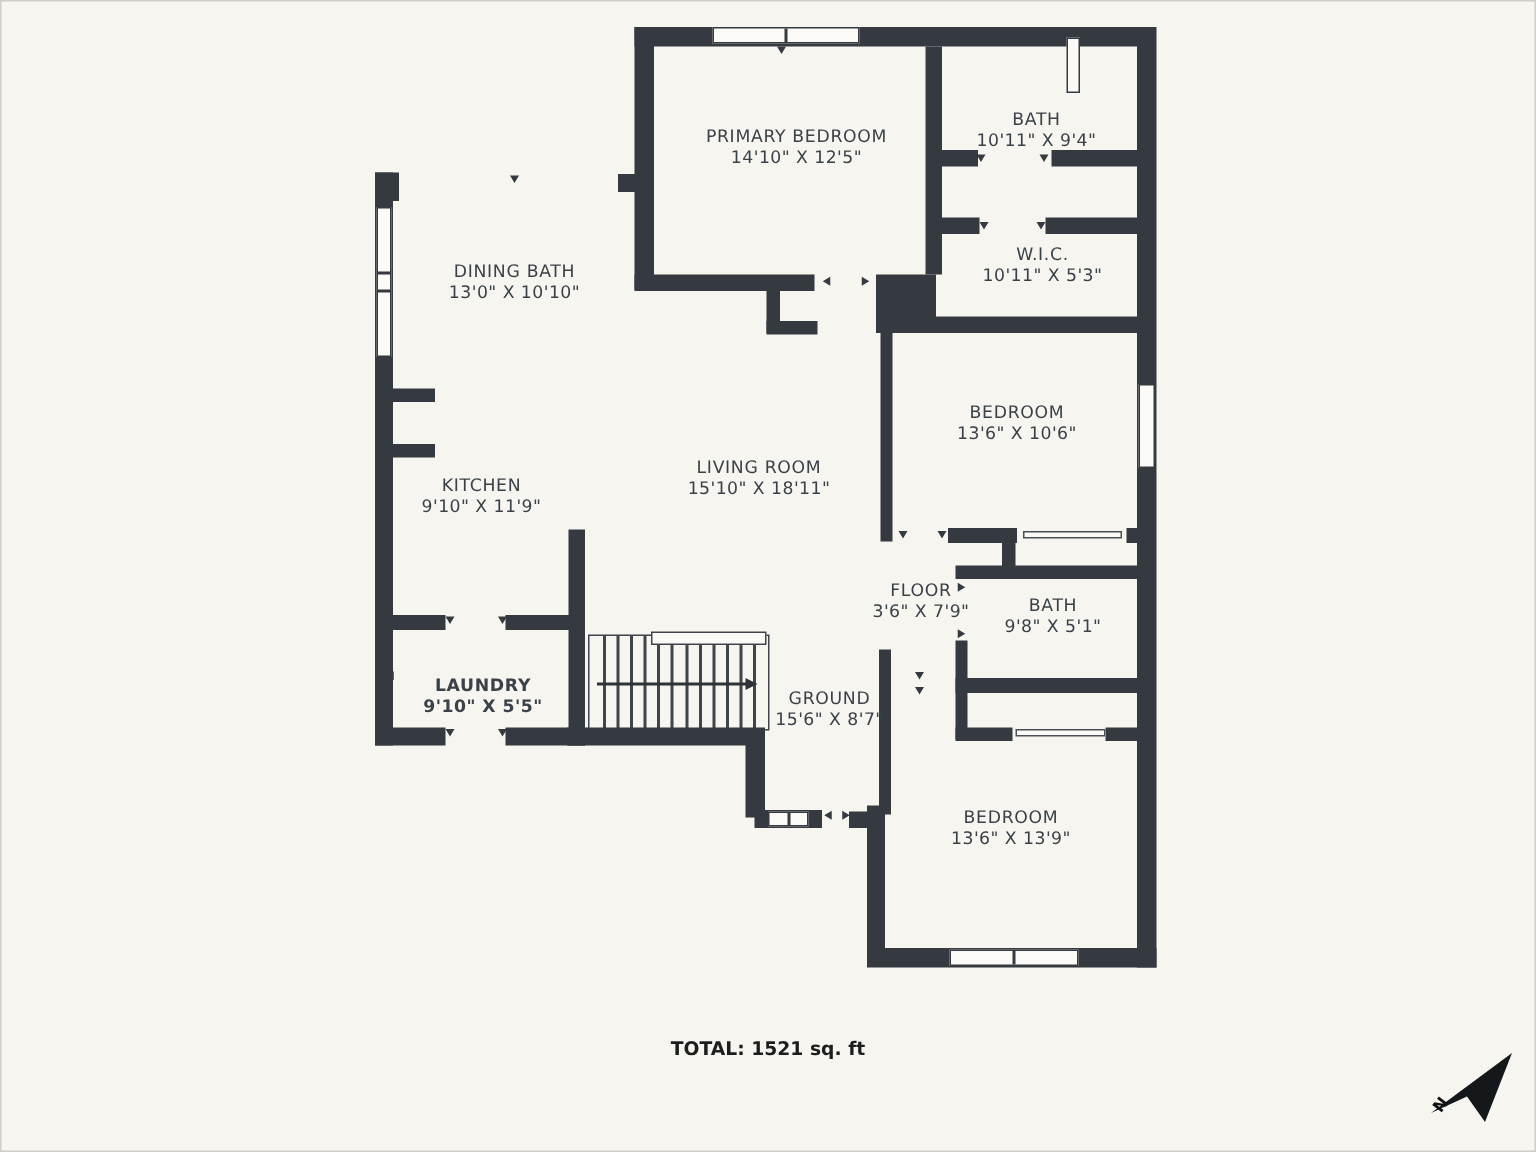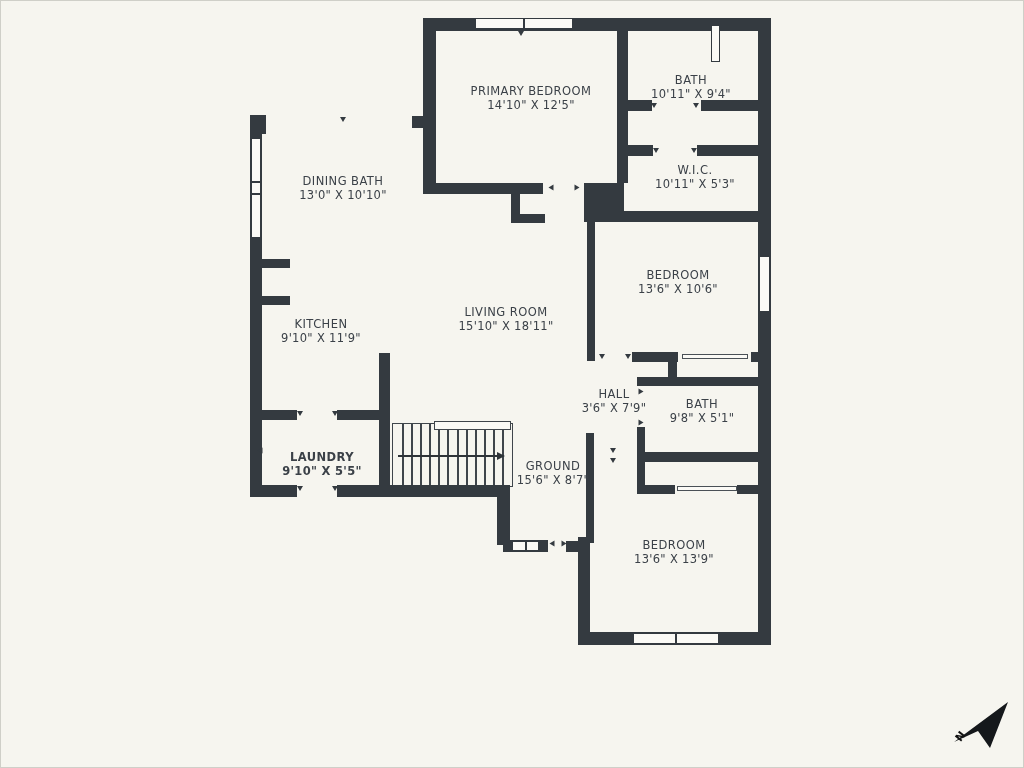--- a/index.html
+++ b/index.html
@@ -169,21 +169,21 @@
       </div>
       <div class="room-label" style="left: 321px; top: 331px;">
         <div class="nm">KITCHEN</div>
         <div class="dims">9'10" X 11'9"</div>
       </div>
       <div class="room-label" style="left: 506px; top: 319px;">
         <div class="nm">LIVING ROOM</div>
         <div class="dims">15'10" X 18'11"</div>
       </div>
       <div class="room-label" style="left: 614px; top: 401px;">
-        <div class="nm">HALL</div>
+        <div class="nm">FLOOR</div>
         <div class="dims">3'6" X 7'9"</div>
       </div>
       <div class="room-label" style="left: 702px; top: 411px;">
         <div class="nm">BATH</div>
         <div class="dims">9'8" X 5'1"</div>
       </div>
       <div class="room-label" style="left: 322px; top: 464px; font-weight: bold;">
         <div class="nm">LAUNDRY</div>
         <div class="dims">9'10" X 5'5"</div>
       </div>
@@ -191,20 +191,21 @@
         <div class="nm">GROUND</div>
         <div class="dims">15'6" X 8'7"</div>
       </div>
       <div class="room-label" style="left: 674px; top: 552px;">
         <div class="nm">BEDROOM</div>
         <div class="dims">13'6" X 13'9"</div>
       </div>
     </div>
 
   <div id="footer">
+    <div class="total">TOTAL: 1521 sq. ft</div>
   </div>
 
   <div id="compass">
     <svg width="70" height="60" viewBox="0 0 70 60">
       <polygon points="62,8 8,48 32,37 44,54" fill="#15181b"></polygon>
     </svg>
     <span class="north-label">N</span>
   </div>
 </div>
 

